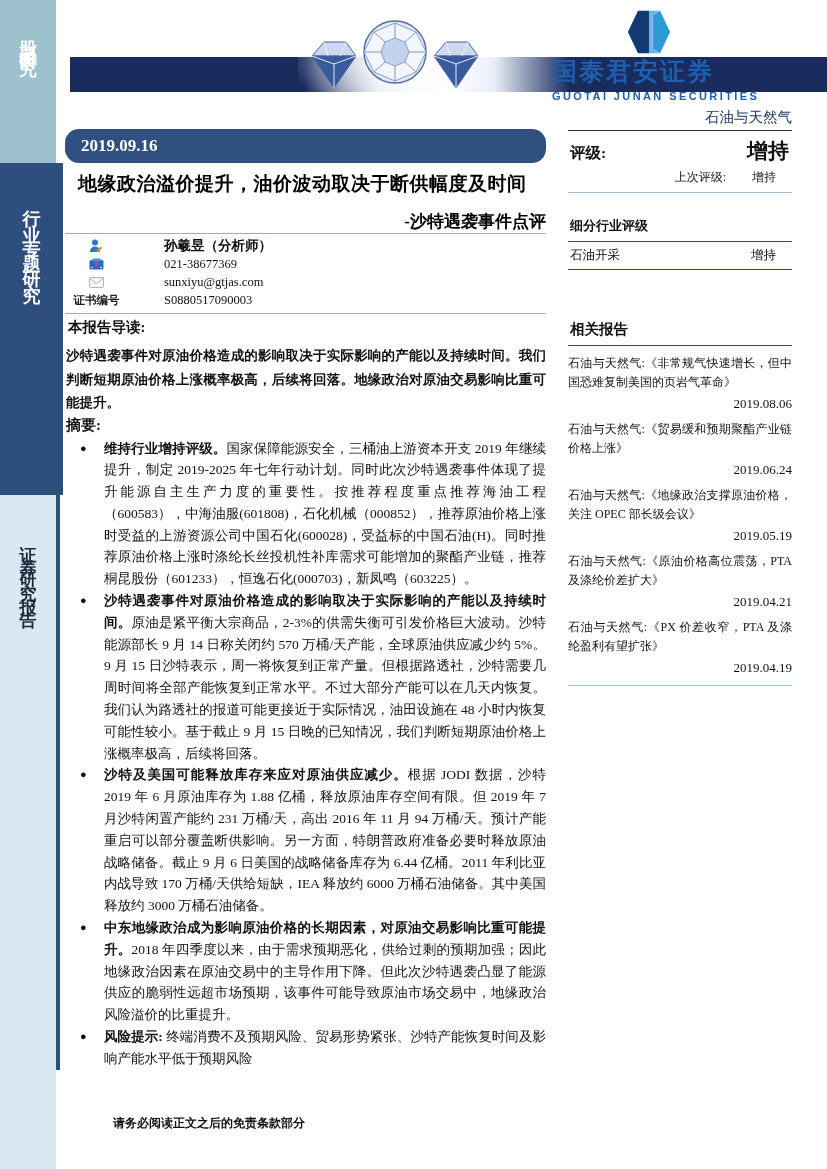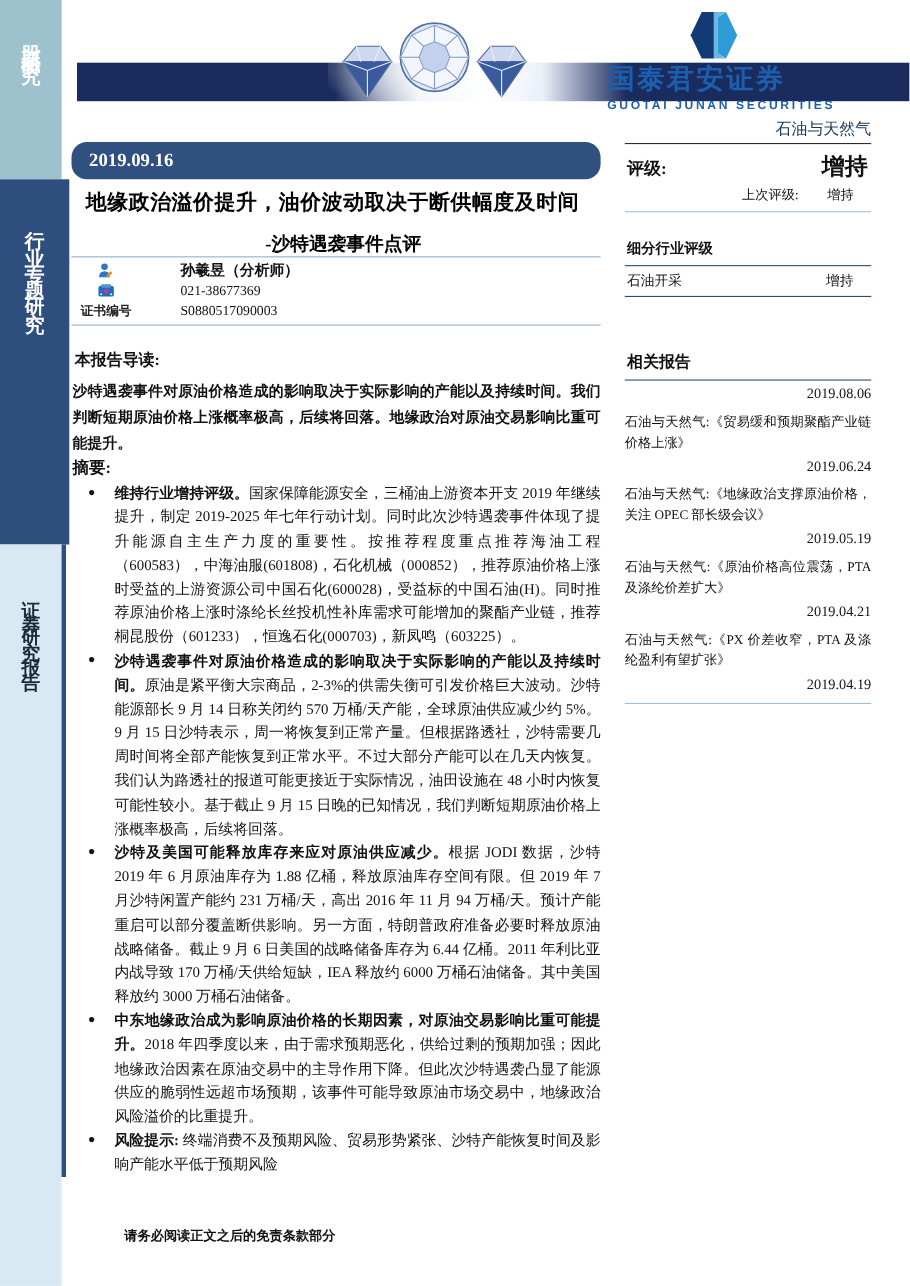--- a/index.html
+++ b/index.html
@@ -30,21 +30,21 @@
   .logo-en { font-size:11px; color:#1d5fae; letter-spacing:2.4px; margin-top:2px; font-family:"Liberation Sans", sans-serif; font-weight:bold; }
 
   
   .industry-label { position:absolute; left:568px; top:108px; width:224px; text-align:right;
     font-size:14.5px; font-weight:normal; color:#17365d; }
   .date-box { position:absolute; left:65px; top:129px; width:481px; height:34px; background:#30517f;
     border-radius:14px; color:#ffffff; font-weight:bold; font-size:17px; line-height:34px; padding-left:16px;
     font-family:"Liberation Serif", serif; }
   .doc-title { position:absolute; left:78px; top:171px; width:470px; font-size:19px; font-weight:bold;
     letter-spacing:0.5px; color:#000; }
-  .doc-subtitle { position:absolute; left:78px; top:210px; width:468px; text-align:center;
+  .doc-subtitle { position:absolute; left:78px; top:210px; width:468px; text-align:right;
     font-size:17px; font-weight:bold; color:#000; }
 
   
   .analyst { position:absolute; left:65px; top:233px; width:481px;
     border-top:1.5px solid #8fb0d1; border-bottom:1.5px solid #8fb0d1; padding:3px 0 4px 0; }
   .a-row { display:flex; align-items:center; height:18px;gap:36px; }
   .a-ico { width:63px; display:flex; justify-content:center; align-items:center; }
   .a-lbl { width:63px; text-align:center; font-size:11.5px; color:#222;font-weight:bold; }
   .a-val { font-size:12.5px; color:#111; }
   .a-name { font-size:13.5px; font-weight:bold; }
@@ -159,20 +159,29 @@
             <rect x="0.5" y="2" width="14" height="9.5" rx="1.5" fill="#1f6fc0"></rect>
             <rect x="3" y="0.5" width="9" height="3" rx="1" fill="#4f92d6"></rect>
             <circle cx="7.5" cy="6.8" r="2.2" fill="#c23a93"></circle>
             <circle cx="3" cy="9.5" r="0.8" fill="#ffffff"></circle>
             <circle cx="12" cy="9.5" r="0.8" fill="#ffffff"></circle>
           </svg>
       </span>
       <span class="a-val">021-38677369</span>
     </div>
     <div class="a-row">
+      <span class="a-ico">
+        <svg width="15" height="11" viewBox="0 0 15 11">
+            <rect x="0.5" y="0.5" width="14" height="10" rx="1.2" fill="#f4f7fa" stroke="#a9b6c4"></rect>
+            <path d="M0.5,1 L7.5,6.5 L14.5,1" fill="none" stroke="#a9b6c4"></path>
+          </svg>
+      </span>
+      <span class="a-val">sunxiyu@gtjas.com</span>
+    </div>
+    <div class="a-row">
       <span class="a-lbl">证书编号</span>
       <span class="a-val">S0880517090003</span>
     </div>
   </div>
 
   <div class="main">
     <div class="lead-title">本报告导读:</div>
     <p class="lead-body">沙特遇袭事件对原油价格造成的影响取决于实际影响的产能以及持续时间。我们判断短期原油价格上涨概率极高，后续将回落。地缘政治对原油交易影响比重可能提升。</p>
     <div class="summary-title">摘要:</div>
 
@@ -214,20 +223,21 @@
       <div class="sub-title">细分行业评级</div>
       <div class="sub-row">
         <span>石油开采</span>
         <span>增持</span>
       </div>
     </div>
 
     <div class="reports">
       <div class="rep-title">相关报告</div>
       <div class="rep-item">
+        <div class="rp-t">石油与天然气:《非常规气快速增长，但中国恐难复制美国的页岩气革命》</div>
         <div class="rp-d">2019.08.06</div>
       </div>
       <div class="rep-item">
         <div class="rp-t">石油与天然气:《贸易缓和预期聚酯产业链价格上涨》</div>
         <div class="rp-d">2019.06.24</div>
       </div>
       <div class="rep-item">
         <div class="rp-t">石油与天然气:《地缘政治支撑原油价格，关注 OPEC 部长级会议》</div>
         <div class="rp-d">2019.05.19</div>
       </div>

